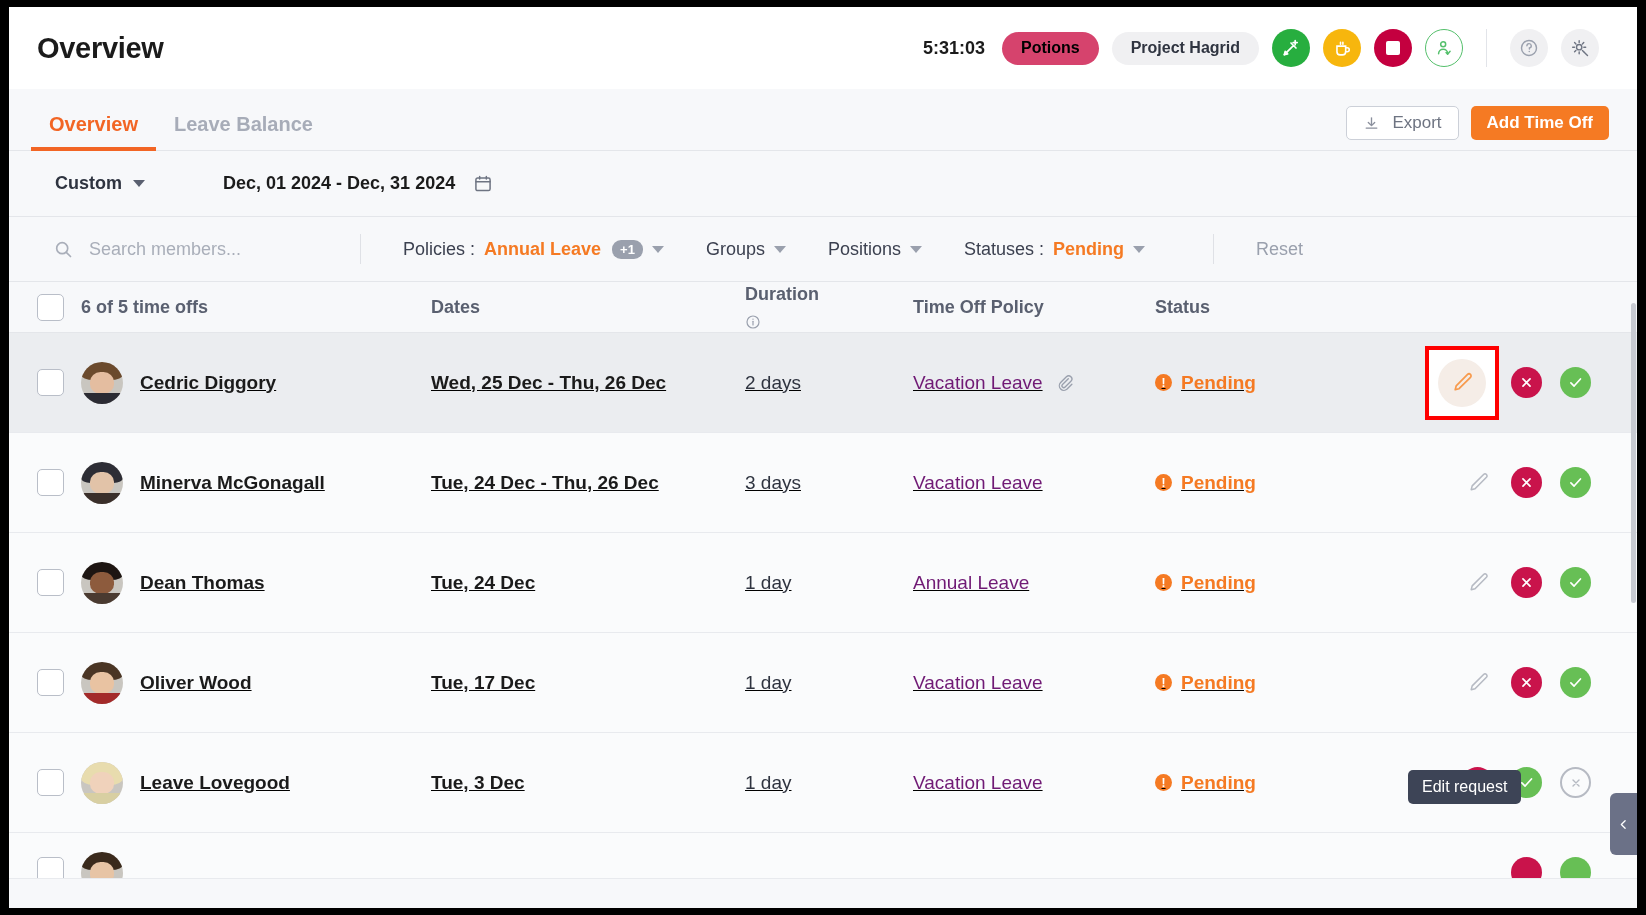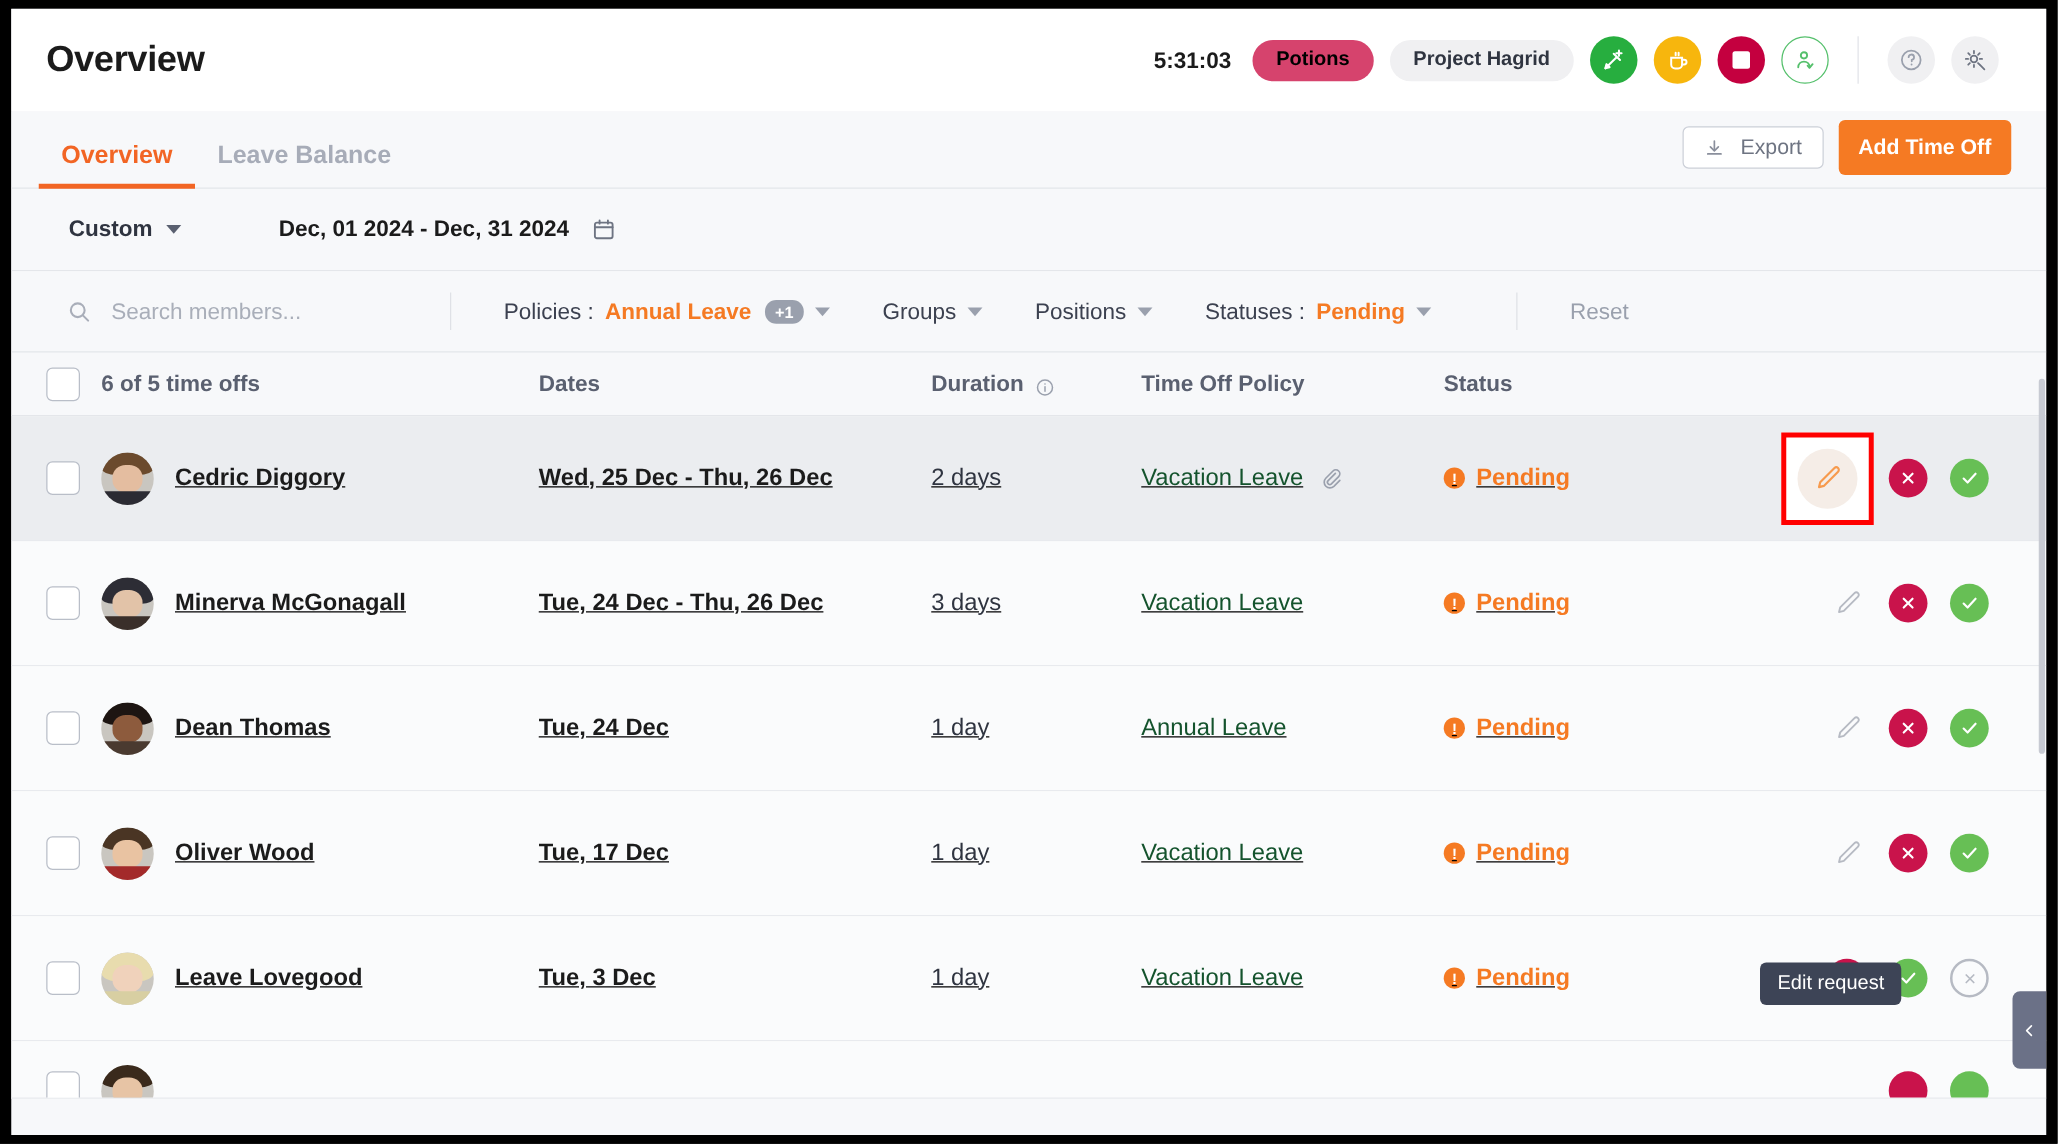--- a/index.html
+++ b/index.html
@@ -108,21 +108,21 @@
     border: 1px solid #ccd0d8;
     border-radius: 5px;
     background: #fff;
     display: flex; align-items: center; gap: 12px;
     padding: 0 16px;
     font-size: 17px;
     color: #6e7482;
     cursor: pointer;
   }
   .btn-add {
-    height: 44px;
+    height: 34px;
     background: #f57a23;
     color: #fff;
     border-radius: 5px;
     display: flex; align-items: center;
     padding: 0 16px;
     font-size: 17px;
     font-weight: bold;
     cursor: pointer;
   }
 
@@ -202,21 +202,21 @@
   .trow {
     height: 100px;
     display: flex; align-items: center;
     border-bottom: 1px solid #e8eaee;
     background: #fafbfc;
   }
   .trow.selected { background: #ebedf0; }
   .c-check { width: 72px; display: flex; justify-content: center; padding-left: 10px;}
   .c-name  { width: 350px; display: flex; align-items: center; gap: 17px; }
   .c-dates { width: 314px; }
-  .c-dur   { width: 168px; display: flex; align-items: flex-end; gap: 9px;}
+  .c-dur   { width: 168px; display: flex; align-items: flex-start; gap: 9px; flex-direction: column;}
   .c-pol   { width: 242px; display: flex; align-items: center; gap: 12px;}
   .c-stat  { width: 252px; }
   .c-act   { flex: 1; display: flex; align-items: center; justify-content: flex-end;
              gap: 18px; padding-right: 46px; }
 
   .chk {
     width: 27px; height: 27px;
     border: 1.6px solid #b9bec8;
     border-radius: 5px;
     background: #fff;
@@ -228,21 +228,21 @@
     background: #c9c6c0;
   }
   .avatar .hair { position:absolute; left:0; right:0; top:0; height:44%; }
   .avatar .face { position:absolute; left:22%; right:22%; top:26%; height:52%;
                   border-radius:45%; background:#e4bda0; }
   .avatar .body { position:absolute; left:0; right:0; bottom:0; height:26%; }
 
   .nm { font-size: 19px; font-weight: bold; color: #1b1b1b; }
   .dt { font-size: 19px; font-weight: bold; color: #1b1b1b; }
   .dr { font-size: 19px; color: #2f3440; }
-  .pl { font-size: 19px; color: #14532d; }
+  .pl { font-size: 19px; color: #701a75; }
   .st { font-size: 19px; font-weight: bold; color: #f57a23;
         display: flex; align-items: center; gap: 9px;}
   .st-dot {
     width: 17px; height: 17px; border-radius: 50%;
     background: #f57a23; color: #fff; font-size: 12px;
     display: flex; align-items: center; justify-content: center;
     font-weight: bold; line-height: 1;
   }
 
   .act-icon {

